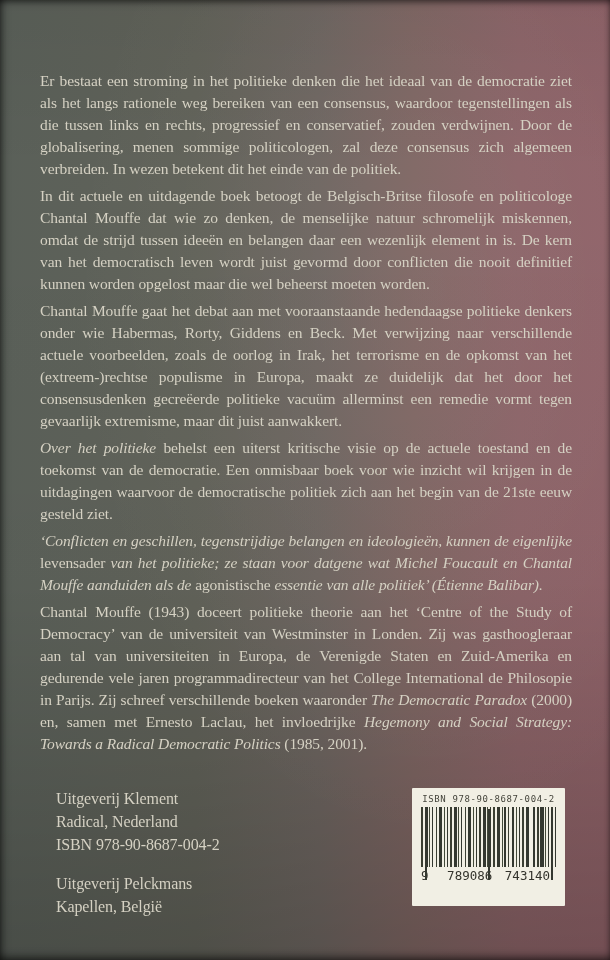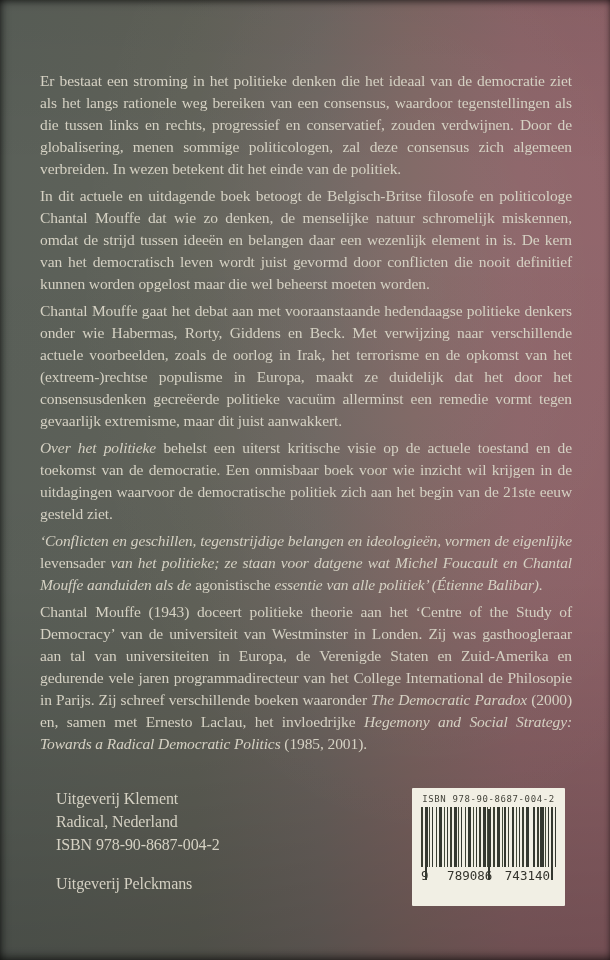--- a/index.html
+++ b/index.html
@@ -107,35 +107,36 @@
 <div class="cover">
 
   <div class="blurb">
     <p>Er bestaat een stroming in het politieke denken die het ideaal van de democratie ziet als het langs rationele weg bereiken van een consensus, waardoor tegenstellingen als die tussen links en rechts, progressief en conservatief, zouden verdwijnen. Door de globalisering, menen sommige politicologen, zal deze consensus zich algemeen verbreiden. In wezen betekent dit het einde van de politiek.</p>
     <p>In dit actuele en uitdagende boek betoogt de Belgisch-Britse filosofe en politicologe Chantal Mouffe dat wie zo denken, de menselijke natuur schromelijk miskennen, omdat de strijd tussen ideeën en belangen daar een wezenlijk element in is. De kern van het democratisch leven wordt juist gevormd door conflicten die nooit definitief kunnen worden opgelost maar die wel beheerst moeten worden.</p>
     <p>Chantal Mouffe gaat het debat aan met vooraanstaande hedendaagse politieke denkers onder wie Habermas, Rorty, Giddens en Beck. Met verwijzing naar verschillende actuele voorbeelden, zoals de oorlog in Irak, het terrorisme en de opkomst van het (extreem-)rechtse populisme in Europa, maakt ze duidelijk dat het door het consensusdenken gecreëerde politieke vacuüm allerminst een remedie vormt tegen gevaarlijk extremisme, maar dit juist aanwakkert.</p>
     <p>
       <span class="it">Over het politieke</span><span> behelst een uiterst kritische visie op de actuele toestand en de toekomst van de democratie. Een onmisbaar boek voor wie inzicht wil krijgen in de uitdagingen waarvoor de democratische politiek zich aan het begin van de 21ste eeuw gesteld ziet.</span>
     </p>
     <p class="quote">
-      <span>‘Conflicten en geschillen, tegenstrijdige belangen en ideologieën, vormen de eigenlijke </span><span class="rm">levensader</span><span> van het politieke; ze staan voor datgene wat Michel Foucault en Chantal Mouffe aanduiden als de </span><span class="rm">agonistische</span><span> essentie van alle politiek’ (Étienne Balibar).</span>
+      <span>‘Conflicten en geschillen, tegenstrijdige belangen en ideologieën, kunnen de eigenlijke </span><span class="rm">levensader</span><span> van het politieke; ze staan voor datgene wat Michel Foucault en Chantal Mouffe aanduiden als de </span><span class="rm">agonistische</span><span> essentie van alle politiek’ (Étienne Balibar).</span>
     </p>
     <p>
       <span>Chantal Mouffe (1943) doceert politieke theorie aan het ‘Centre of the Study of Democracy’ van de universiteit van Westminster in Londen. Zij was gasthoogleraar aan tal van universiteiten in Europa, de Verenigde Staten en Zuid-Amerika en gedurende vele jaren programmadirecteur van het College International de Philosopie in Parijs. Zij schreef verschillende boeken waaronder </span><span class="it">The Democratic Paradox</span><span> (2000) en, samen met Ernesto Laclau, het invloedrijke </span><span class="it">Hegemony and Social Strategy: Towards a Radical Democratic Politics</span><span> (1985, 2001).</span>
     </p>
   </div>
 
   <div class="publishers">
     <div class="pub-block">
       <div>Uitgeverij Klement</div>
       <div>Radical, Nederland</div>
       <div>ISBN 978-90-8687-004-2</div>
     </div>
     <div class="pub-block">
       <div>Uitgeverij Pelckmans</div>
+      <div>Kapellen, België</div>
     </div>
   </div>
 
   <div class="barcode-label">
     <div class="barcode-isbn">ISBN 978-90-8687-004-2</div>
     <div class="barcode-bars"></div>
     <div class="guard guard-left"></div>
     <div class="guard guard-mid"></div>
     <div class="guard guard-right"></div>
     <div class="barcode-digits">

